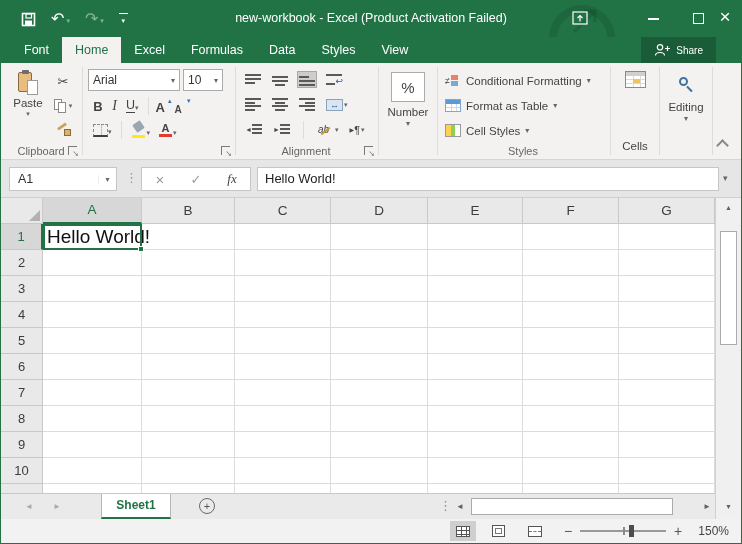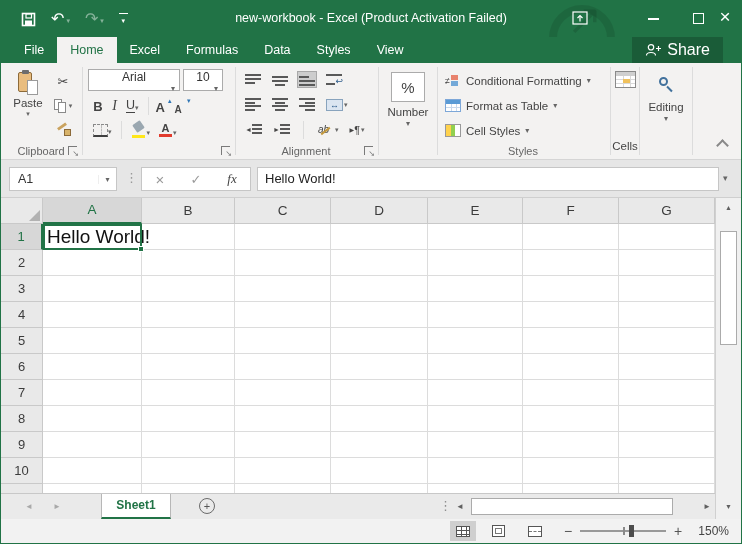--- a/index.html
+++ b/index.html
@@ -22,22 +22,22 @@
   .ribbon-display{position:absolute;left:571px;top:10px;}
   .win-min{position:absolute;left:647px;top:9px;width:12px;height:14px;}
   .win-min i{display:block;width:11px;height:2px;background:#fff;margin-top:8px;}
   .win-max{position:absolute;left:692px;top:12px;width:11px;height:11px;border:1.5px solid #fff;}
   .win-close{position:absolute;left:714px;top:5px;font-size:19px;color:#fff;width:20px;text-align:center;}
   
   .tabrow{height:26px;background:#217346;display:flex;align-items:stretch;padding-left:10px;position:relative;}
   .tab{padding:0 13px;line-height:26px;font-size:12.5px;color:#fff;white-space:nowrap;}
   .tab.active{background:#f3f2f1;color:#217346;}
   .tellme{display:flex;align-items:center;gap:6px;color:#fff;margin-left:16px;font-size:12.5px;}
-  .share{margin-left:auto;margin-right:18px;background:#1a5c38;display:flex;align-items:center;gap:6px;
-         padding:0 13px;color:#fff;font-size:16px;}
+  .share{margin-left:auto;margin-right:25px;background:#1a5c38;display:flex;align-items:center;gap:6px;
+         padding:0 13px;color:#fff;font-size:10px;}
   
   .ribbon{height:97px;background:#f3f2f1;border-bottom:1px solid #d5d5d5;display:flex;position:relative;
           padding:0 2px;font-size:11.5px;color:#444;}
   .rgroup{position:relative;padding:4px 2px 16px 2px;}
   .rg-label{position:absolute;bottom:2px;left:8px;right:10px;text-align:center;font-size:11px;color:#666;}
   .launcher{position:absolute;bottom:4px;right:4px;width:9px;height:9px;border-top:1px solid #7a7a7a;
             border-left:1px solid #7a7a7a;}
   .launcher span{position:absolute;right:-2px;bottom:-3px;font-size:8px;color:#7a7a7a;line-height:1;}
   .vsep{width:1px;background:#dcdcdc;margin:4px 1px;}
   .collapse{position:absolute;right:14px;bottom:9px;width:9px;height:9px;border-top:2px solid #888;
@@ -55,21 +55,21 @@
   .ic-copy{position:relative;width:14px;height:14px;}
   .ic-copy i{position:absolute;width:8px;height:11px;background:#fff;border:1px solid #8a8a8a;}
   .ic-copy i.b{left:0;top:0;} .ic-copy i.f{left:4px;top:3px;}
   .ic-paint{position:relative;width:15px;height:15px;}
   .ic-paint .ph{position:absolute;left:1px;top:3px;width:10px;height:3px;background:#caa35f;transform:rotate(-35deg);}
   .ic-paint .pb{position:absolute;right:0;bottom:1px;width:7px;height:7px;background:#d8b36a;border:1px solid #8c6a39;}
   
   .g-font{width:150px;display:flex;flex-direction:column;}
   .combo-row{display:flex;gap:3px;margin:2px 0 3px 2px;}
   .combo{background:#fff;border:1px solid #ababab;height:22px;display:flex;align-items:center;
-         font-size:12px;color:#333;padding:0 4px;flex-direction:column;}
+         font-size:12px;color:#333;padding:0 4px;}
   .combo .dd{margin-left:auto;font-size:8px;color:#666;padding-left:3px;}
   .c-family{width:92px;} .c-size{width:40px;}
   .frow{display:flex;align-items:center;height:24px;padding-left:4px;gap:2px;}
   .fbtn{display:flex;align-items:flex-end;justify-content:center;padding:0 3px;color:#444;}
   .b-b{font-weight:bold;font-size:13px;width:16px;}
   .b-i{font-style:italic;font-family:"Liberation Serif","DejaVu Serif",serif;font-size:14px;width:13px;}
   .b-u{font-size:12.5px;border-bottom:1.5px solid #444;line-height:13px;}
   .minisep{width:1px;height:18px;background:#dcdcdc;margin:0 4px;}
   .ic-grow{position:relative;width:17px;height:17px;}
   .ic-grow .A{position:absolute;left:1px;bottom:0;font-size:13px;font-weight:bold;color:#444;}
@@ -128,21 +128,21 @@
   .ic-cf .cells .r{background:#e8826d;margin-bottom:1px;} .ic-cf .cells .b{background:#74a9d8;}
   .ic-ft{width:16px;height:13px;border:1px solid #7da7d8;background:
          linear-gradient(#5b9bd5,#5b9bd5) 0 0/16px 4px no-repeat,
          linear-gradient(#c9d9ec,#c9d9ec) 0 7px/16px 1px no-repeat,
          linear-gradient(#c9d9ec,#c9d9ec) 5px 0/1px 13px no-repeat,
          linear-gradient(#c9d9ec,#c9d9ec) 10px 0/1px 13px no-repeat,#fff;}
   .ic-cs{width:16px;height:13px;border:1px solid #999;display:flex;}
   .ic-cs i{flex:1;} .ic-cs .y{background:#ffd24d;} .ic-cs .g{background:#92d050;} .ic-cs .w{background:#fff;}
   
   .g-big{display:flex;flex-direction:column;align-items:center;}
-  .g-cells{width:26px;gap:48px;} .g-edit{width:50px;}
+  .g-cells{width:46px;gap:48px;} .g-edit{width:50px;}
   .bigbtn-ic{height:26px;display:flex;align-items:center;margin-top:4px;}
   .ic-sheet{width:21px;height:17px;border:1px solid #8a8a8a;background:
             linear-gradient(#cfcfcf,#cfcfcf) 0 0/21px 4px no-repeat,
             linear-gradient(#f0c15c,#f0c15c) 7px 7px/7px 4px no-repeat,
             linear-gradient(#d9d9d9,#d9d9d9) 0 7px/21px 1px no-repeat,
             linear-gradient(#d9d9d9,#d9d9d9) 0 11px/21px 1px no-repeat,
             linear-gradient(#d9d9d9,#d9d9d9) 7px 0/1px 17px no-repeat,
             linear-gradient(#d9d9d9,#d9d9d9) 14px 0/1px 17px no-repeat,#fff;}
   .ic-mag{position:relative;width:16px;height:16px;}
   .ic-mag .c{position:absolute;left:1px;top:1px;width:9px;height:9px;border:2px solid #41719c;border-radius:50%;}
@@ -271,21 +271,21 @@
         </svg>
     </span>
     <span class="win-min">
         <i></i>
       </span>
     <span class="win-max"></span>
     <span class="win-close">×</span>
   </div>
 
   <div class="tabrow">
-    <div class="tab">File</div>
+    <div class="tab">Font</div>
     <div class="tab active">Home</div>
     <div class="tab">Excel</div>
     <div class="tab">Formulas</div>
     <div class="tab">Data</div>
     <div class="tab">Styles</div>
     <div class="tab">View</div>
     <div class="share">
       <svg width="16" height="14">
           <circle cx="6" cy="4.3" r="2.7" fill="none" stroke="#fff" stroke-width="1.2"></circle>
           <path d="M1.5 12.5 c0-4 9-4 9 0" fill="none" stroke="#fff" stroke-width="1.2"></path>

